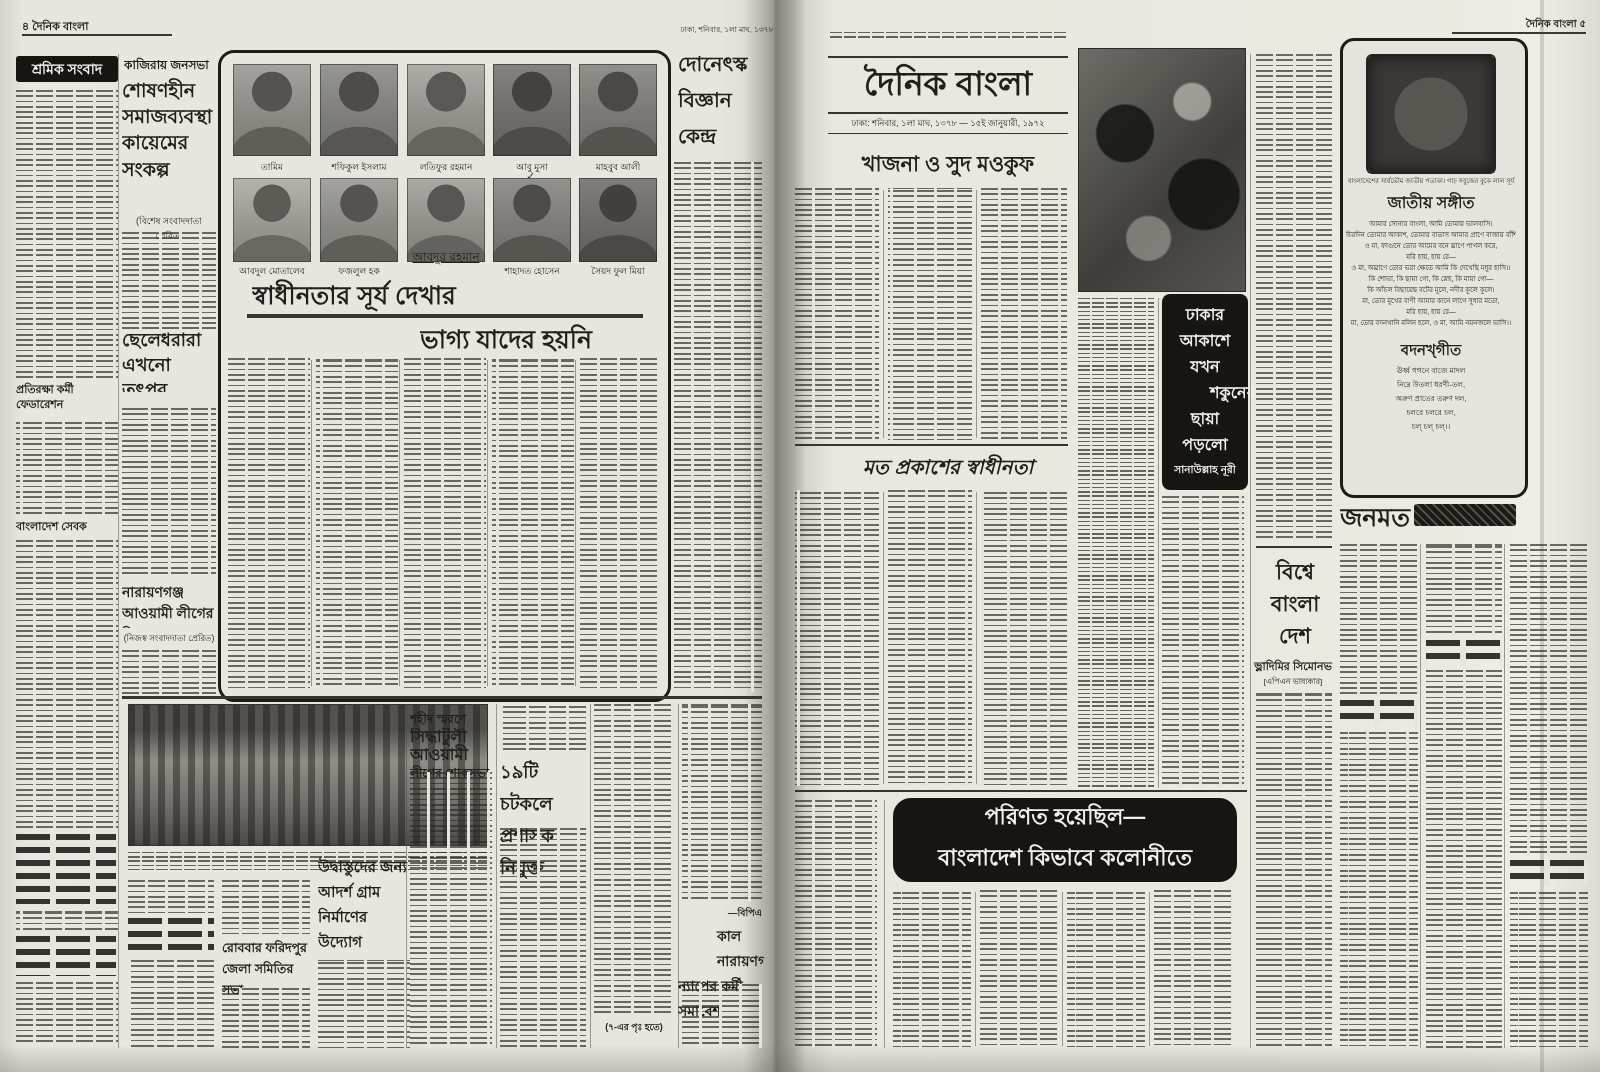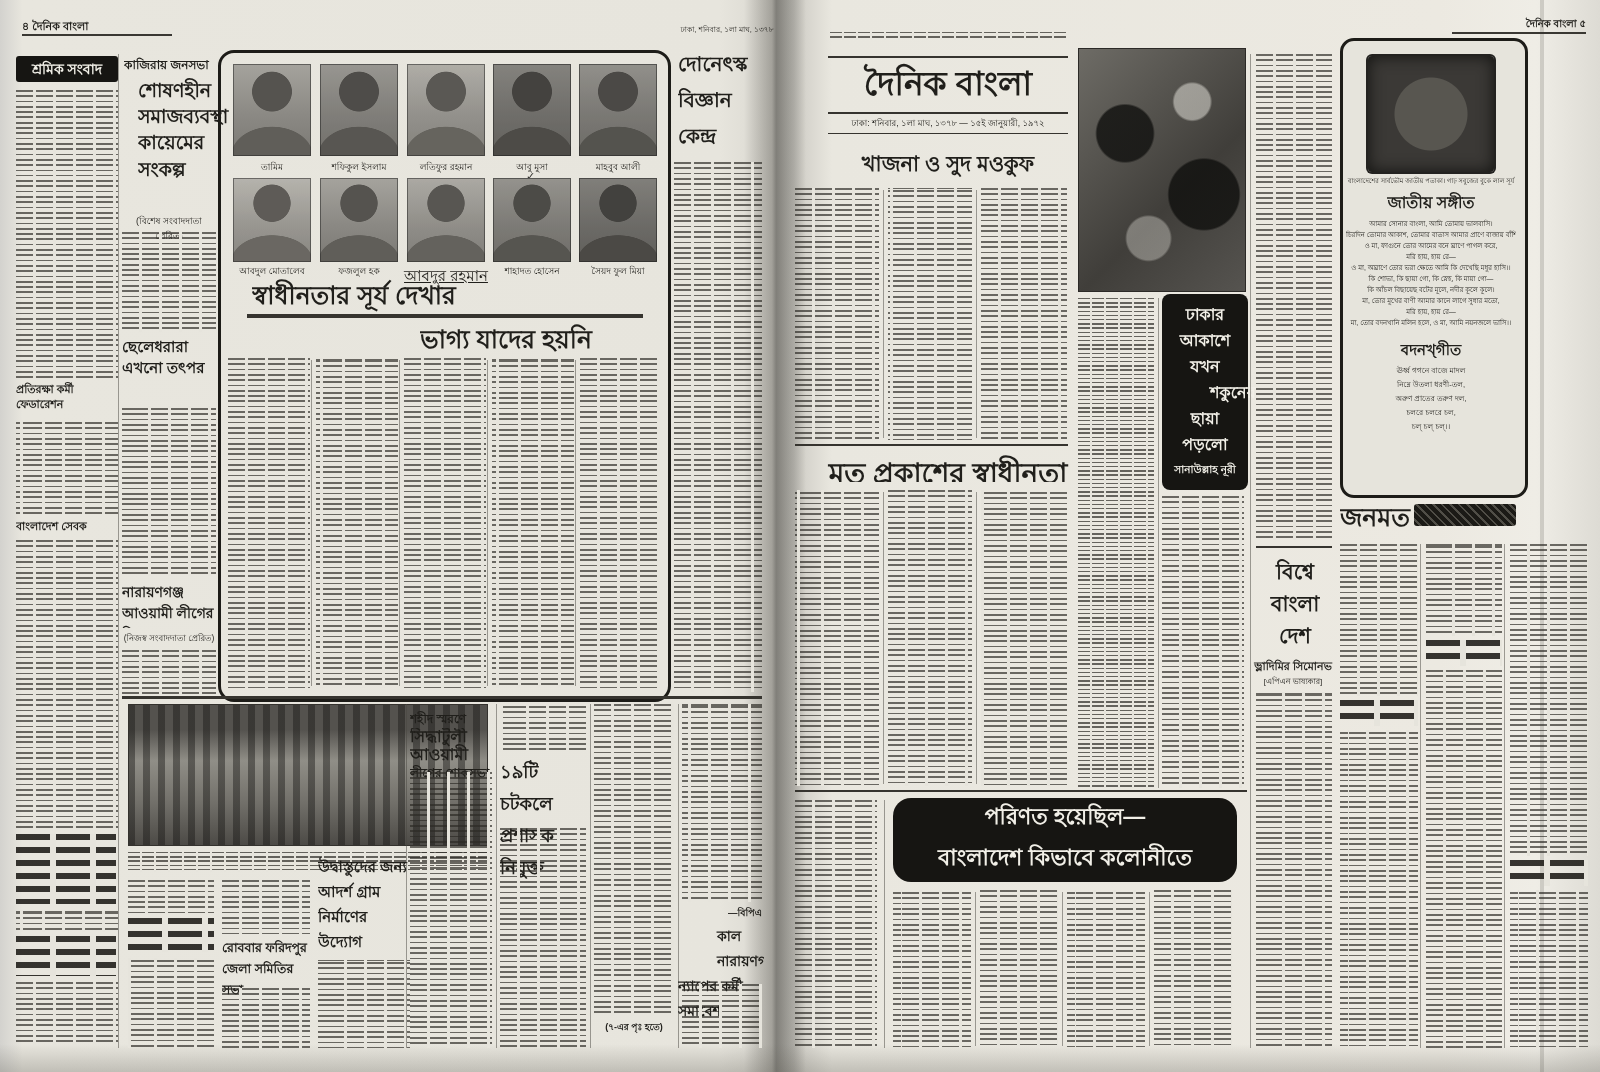--- a/index.html
+++ b/index.html
@@ -62,24 +62,24 @@
   <div class="abs tx t2" style="left:16px;top:420px;width:102px;height:94px;"></div>
   <div class="abs head" style="left:16px;top:518px;width:102px;height:18px;font-size:11px;">বাংলাদেশ সেবক ইউনিয়ন</div>
   <div class="abs tx" style="left:16px;top:540px;width:102px;height:288px;"></div>
   <div class="abs sim-head" style="left:16px;top:834px;width:100px;height:70px;"></div>
   <div class="abs tx t2" style="left:16px;top:910px;width:102px;height:22px;"></div>
   <div class="abs sim-head" style="left:16px;top:936px;width:100px;height:40px;"></div>
   <div class="abs tx" style="left:16px;top:982px;width:102px;height:64px;"></div>
   <div class="abs vr" style="left:118px;top:54px;height:994px;"></div>
 
   <div class="abs head" style="left:124px;top:56px;width:92px;height:16px;font-size:12px;">কাজিরায় জনসভা</div>
-  <div class="abs head" style="left:122px;top:78px;width:94px;height:134px;font-size:19px;line-height:1.38;font-weight:800;margin-left:16px;">শোষণহীন সমাজব্যবস্থা কায়েমের সংকল্প</div>
+  <div class="abs head" style="left:122px;top:78px;width:94px;height:134px;font-size:19px;line-height:1.38;font-weight:800;">শোষণহীন সমাজব্যবস্থা কায়েমের সংকল্প</div>
   <div class="abs center" style="left:122px;top:214px;width:94px;height:13px;font-size:9px;">(বিশেষ সংবাদদাতা প্রেরিত)</div>
   <div class="abs tx" style="left:122px;top:232px;width:94px;height:100px;"></div>
-  <div class="abs head" style="left:122px;top:336px;width:94px;height:64px;font-size:15px;line-height:1.4;">ছেলেধরারা এখনো তৎপর</div>
+  <div class="abs head" style="left:122px;top:328px;width:94px;height:64px;font-size:18px;line-height:1.4;">ছেলেধরারা এখনো তৎপর</div>
   <div class="abs tx t2" style="left:122px;top:406px;width:94px;height:170px;"></div>
   <div class="abs head" style="left:122px;top:582px;width:94px;height:46px;font-size:14px;line-height:1.5;">নারায়ণগঞ্জ আওয়ামী লীগের মিলাদ</div>
   <div class="abs center" style="left:122px;top:632px;width:94px;height:12px;font-size:8.5px;">(নিজস্ব সংবাদদাতা প্রেরিত)</div>
   <div class="abs tx" style="left:122px;top:650px;width:94px;height:44px;"></div>
 
   <div class="abs bx" style="left:218px;top:50px;width:447px;height:646px;"></div>
 
   <div class="abs pt" style="left:233px;top:64px;width:78px;height:92px;"></div>
   <div class="abs pt" style="left:320px;top:64px;width:78px;height:92px;filter:brightness(.92);"></div>
   <div class="abs pt" style="left:407px;top:64px;width:78px;height:92px;filter:brightness(1.06);"></div>
@@ -92,21 +92,21 @@
   <div class="abs center" style="left:575px;top:160px;width:86px;height:12px;font-size:9px;">মাহবুব আলী</div>
   <div class="abs" style="left:526px;top:170px;width:14px;height:14px;font-size:11px;color:#2e2d2a;">✓</div>
 
   <div class="abs pt" style="left:233px;top:178px;width:78px;height:84px;filter:brightness(1.1);"></div>
   <div class="abs pt" style="left:320px;top:178px;width:78px;height:84px;"></div>
   <div class="abs pt" style="left:407px;top:178px;width:78px;height:84px;filter:brightness(1.04);"></div>
   <div class="abs pt" style="left:493px;top:178px;width:78px;height:84px;filter:brightness(.9);"></div>
   <div class="abs pt" style="left:579px;top:178px;width:78px;height:84px;filter:brightness(.78);"></div>
   <div class="abs center" style="left:229px;top:264px;width:86px;height:12px;font-size:9px;">আবদুল মোতালেব</div>
   <div class="abs center" style="left:316px;top:264px;width:86px;height:12px;font-size:9px;">ফজলুল হক</div>
-  <div class="abs center" style="left:403px;top:264px;width:86px;height:12px;font-size:15px;text-decoration:underline;">আবদুর রহমান</div>
+  <div class="abs center" style="left:403px;top:248px;width:86px;height:12px;font-size:12px;text-decoration:underline;">আবদুর রহমান</div>
   <div class="abs center" style="left:489px;top:264px;width:86px;height:12px;font-size:9px;">শাহাদত হোসেন</div>
   <div class="abs center" style="left:575px;top:264px;width:86px;height:12px;font-size:9px;">সৈয়দ ফুল মিয়া</div>
 
   <div class="abs head" style="left:252px;top:276px;width:310px;height:36px;font-size:25px;font-weight:800;">স্বাধীনতার সূর্য দেখার</div>
   <div class="abs hr" style="left:247px;top:314px;width:396px;height:4px;"></div>
   <div class="abs head" style="left:420px;top:320px;width:230px;height:36px;font-size:25px;font-weight:800;">ভাগ্য যাদের হয়নি</div>
 
   <div class="abs tx" style="left:228px;top:358px;width:82px;height:330px;"></div>
   <div class="abs tx t2" style="left:316px;top:358px;width:82px;height:330px;"></div>
   <div class="abs tx" style="left:404px;top:358px;width:82px;height:330px;"></div>
@@ -188,21 +188,21 @@
   <div class="abs hr" style="left:828px;top:133px;width:240px;height:1px;"></div>
 
   <div class="abs center head" style="left:820px;top:148px;width:256px;height:32px;font-size:21px;font-weight:800;">খাজনা ও সুদ মওকুফ</div>
   <div class="abs tx" style="left:795px;top:188px;width:84px;height:252px;"></div>
   <div class="abs tx t2" style="left:888px;top:188px;width:84px;height:252px;"></div>
   <div class="abs tx" style="left:981px;top:188px;width:86px;height:252px;"></div>
   <div class="abs vr" style="left:883px;top:190px;height:248px;"></div>
   <div class="abs vr" style="left:976px;top:190px;height:248px;"></div>
   <div class="abs hr" style="left:795px;top:444px;width:273px;height:2px;"></div>
 
-  <div class="abs center head" style="left:820px;top:452px;width:256px;height:30px;font-size:28px;font-weight:800;">মত প্রকাশের স্বাধীনতা</div>
+  <div class="abs center head" style="left:820px;top:452px;width:256px;height:30px;font-size:20px;font-weight:800;font-style:italic;">মত প্রকাশের স্বাধীনতা</div>
   <div class="abs tx t2" style="left:795px;top:490px;width:84px;height:296px;"></div>
   <div class="abs tx" style="left:888px;top:490px;width:84px;height:296px;"></div>
   <div class="abs tx t2" style="left:981px;top:490px;width:86px;height:296px;"></div>
   <div class="abs vr" style="left:883px;top:492px;height:292px;"></div>
   <div class="abs vr" style="left:976px;top:492px;height:292px;"></div>
   <div class="abs hr" style="left:795px;top:790px;width:452px;height:2px;"></div>
 
   <div class="abs vult" style="left:1078px;top:48px;width:168px;height:244px;"></div>
   <div class="abs tx dense" style="left:1078px;top:298px;width:76px;height:490px;"></div>
   <div class="abs vr" style="left:1158px;top:298px;height:490px;"></div>

